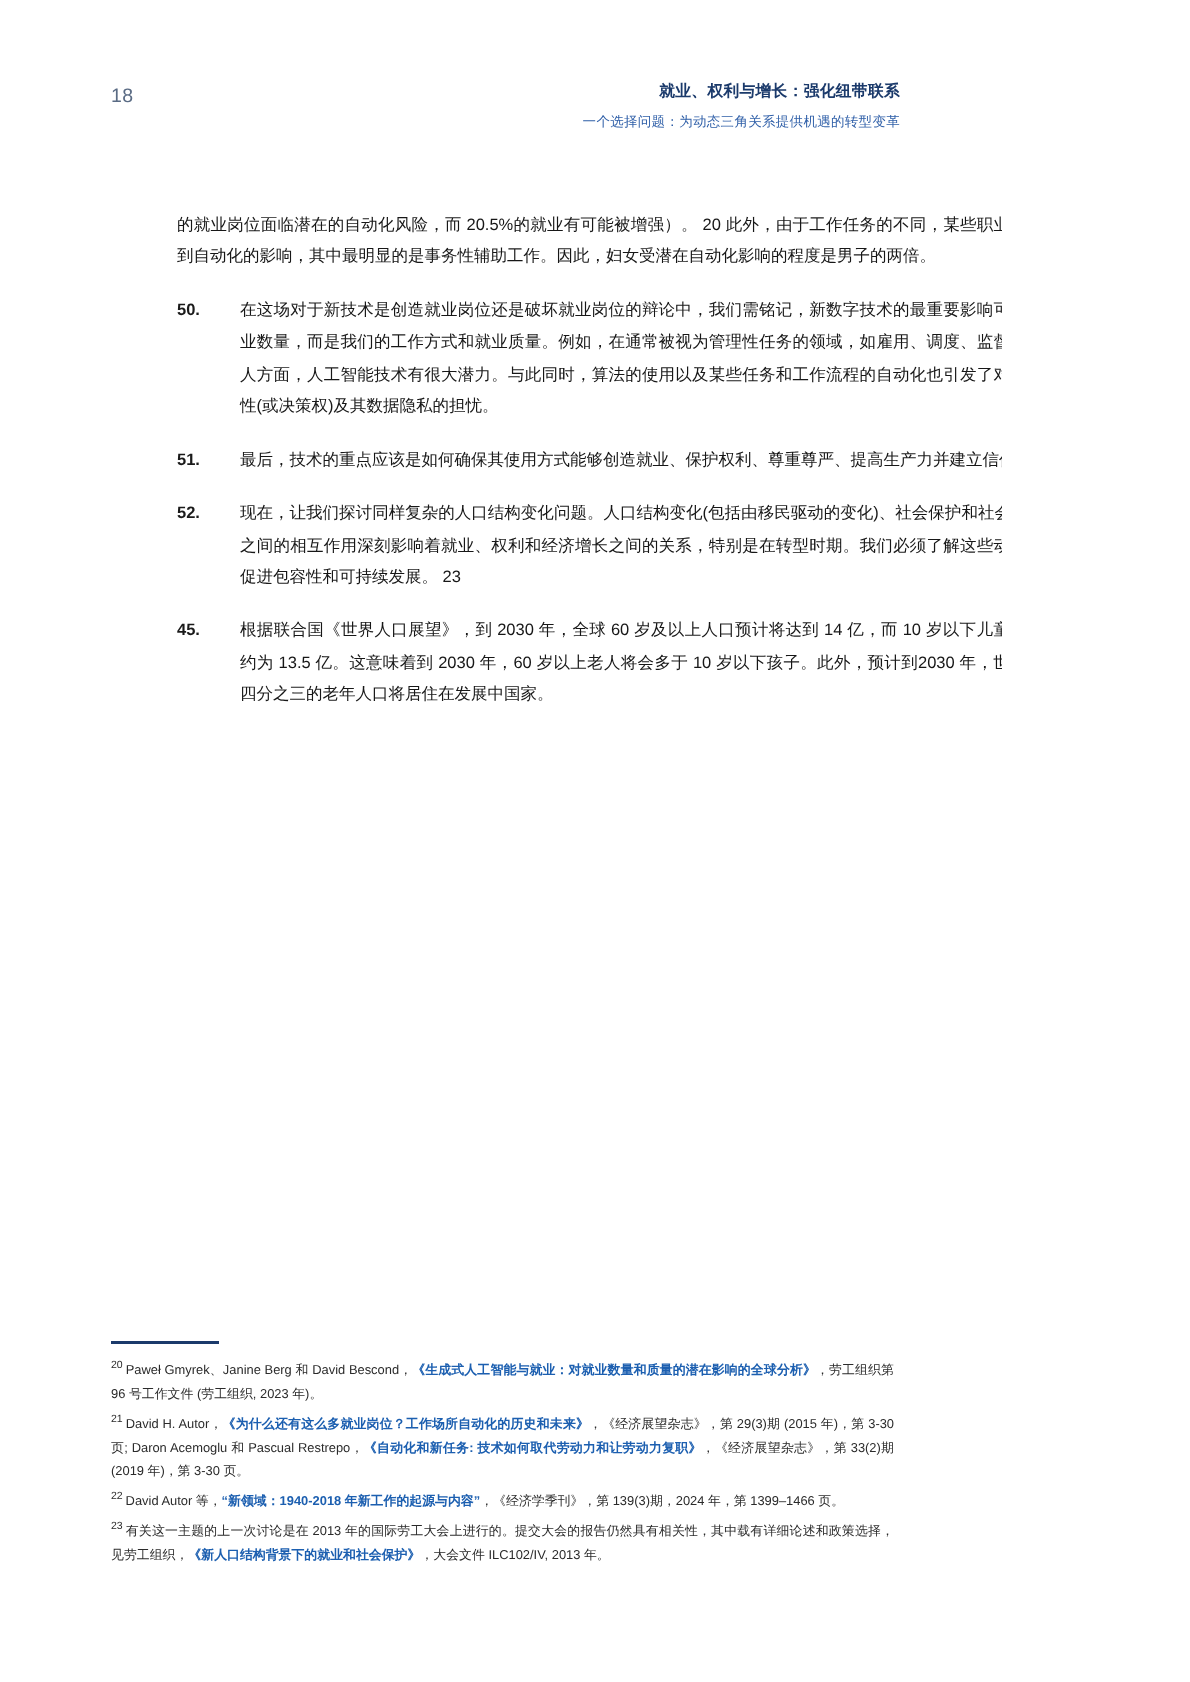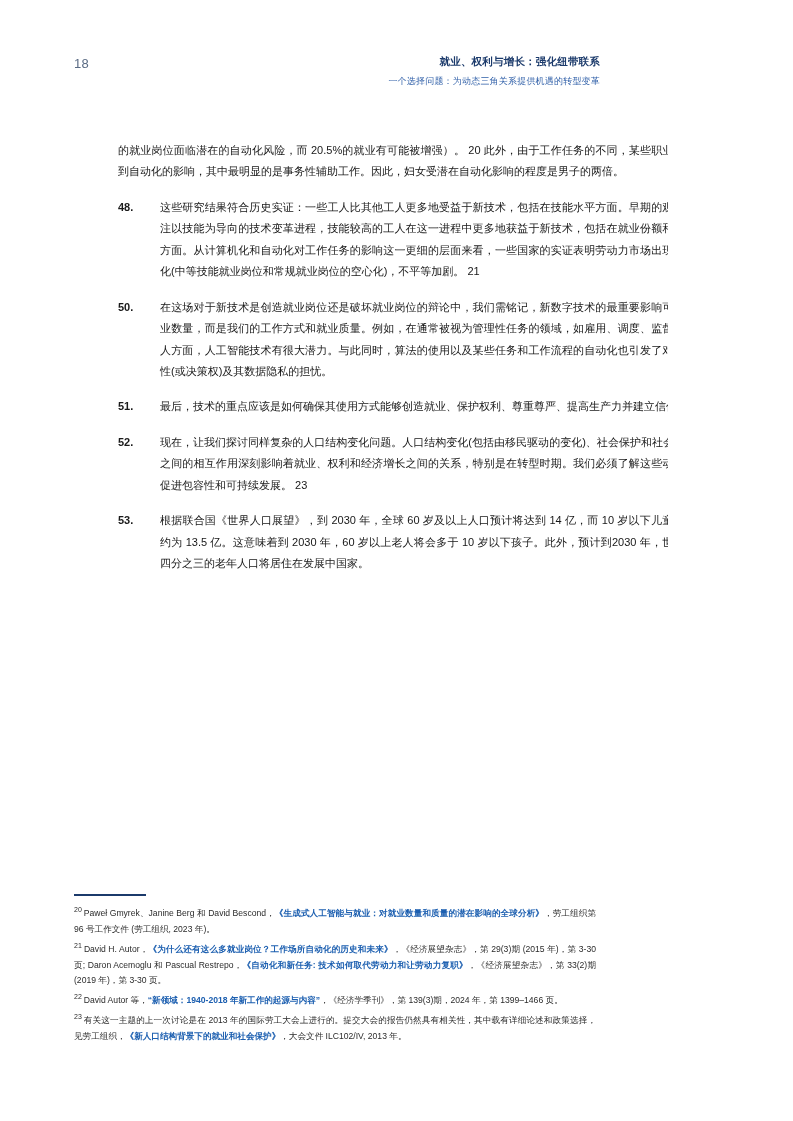--- a/index.html
+++ b/index.html
@@ -146,44 +146,40 @@
       <div class="header-subtitle">一个选择问题：为动态三角关系提供机遇的转型变革</div>
     </div>
   </div>
 
   <div class="content">
 
     <div class="para lead">
       <div class="txt">的就业岗位面临潜在的自动化风险，而 20.5%的就业有可能被增强）。 20 此外，由于工作任务的不同，某些职业更容易受到自动化的影响，其中最明显的是事务性辅助工作。因此，妇女受潜在自动化影响的程度是男子的两倍。</div>
     </div>
 
-    <div class="para">
-      <div class="num">48.</div>
-      <div class="txt">这些研究结果符合历史实证：一些工人比其他工人更多地受益于新技术，包括在技能水平方面。早期的观点集中关注以技能为导向的技术变革进程，技能较高的工人在这一进程中更多地获益于新技术，包括在就业份额和工资水平方面。从计算机化和自动化对工作任务的影响这一更细的层面来看，一些国家的实证表明劳动力市场出现了两极分化(中等技能就业岗位和常规就业岗位的空心化)，不平等加剧。 21</div>
-    </div>
 
 
     <div class="para">
       <div class="num">50.</div>
       <div class="txt">在这场对于新技术是创造就业岗位还是破坏就业岗位的辩论中，我们需铭记，新数字技术的最重要影响可能不是就业数量，而是我们的工作方式和就业质量。例如，在通常被视为管理性任务的领域，如雇用、调度、监督和评估工人方面，人工智能技术有很大潜力。与此同时，算法的使用以及某些任务和工作流程的自动化也引发了对工人能动性(或决策权)及其数据隐私的担忧。</div>
     </div>
 
     <div class="para">
       <div class="num">51.</div>
       <div class="txt">最后，技术的重点应该是如何确保其使用方式能够创造就业、保护权利、尊重尊严、提高生产力并建立信任。</div>
     </div>
 
 
     <div class="para">
       <div class="num">52.</div>
       <div class="txt">现在，让我们探讨同样复杂的人口结构变化问题。人口结构变化(包括由移民驱动的变化)、社会保护和社会经济发展之间的相互作用深刻影响着就业、权利和经济增长之间的关系，特别是在转型时期。我们必须了解这些动态，以便促进包容性和可持续发展。 23</div>
     </div>
 
     <div class="para">
-      <div class="num">53.</div>
+      <div class="num">45.</div>
       <div class="txt">根据联合国《世界人口展望》，到 2030 年，全球 60 岁及以上人口预计将达到 14 亿，而 10 岁以下儿童数量预计约为 13.5 亿。这意味着到 2030 年，60 岁以上老人将会多于 10 岁以下孩子。此外，预计到2030 年，世界上将近四分之三的老年人口将居住在发展中国家。</div>
     </div>
 
 
   </div>
 
   <div class="footnotes">
     <div class="fn-rule"></div>
     <div class="fn"><span class="mark">20 </span><span>Paweł Gmyrek、Janine Berg 和 David Bescond，</span><span class="link">《生成式人工智能与就业：对就业数量和质量的潜在影响的全球分析》</span><span>，劳工组织第 96 号工作文件 (劳工组织, 2023 年)。</span></div>
     <div class="fn"><span class="mark">21 </span><span>David H. Autor，</span><span class="link">《为什么还有这么多就业岗位？工作场所自动化的历史和未来》</span><span>，《经济展望杂志》，第 29(3)期 (2015 年)，第 3-30 页; Daron Acemoglu 和 Pascual Restrepo，</span><span class="link">《自动化和新任务: 技术如何取代劳动力和让劳动力复职》</span><span>，《经济展望杂志》，第 33(2)期 (2019 年)，第 3-30 页。</span></div>

